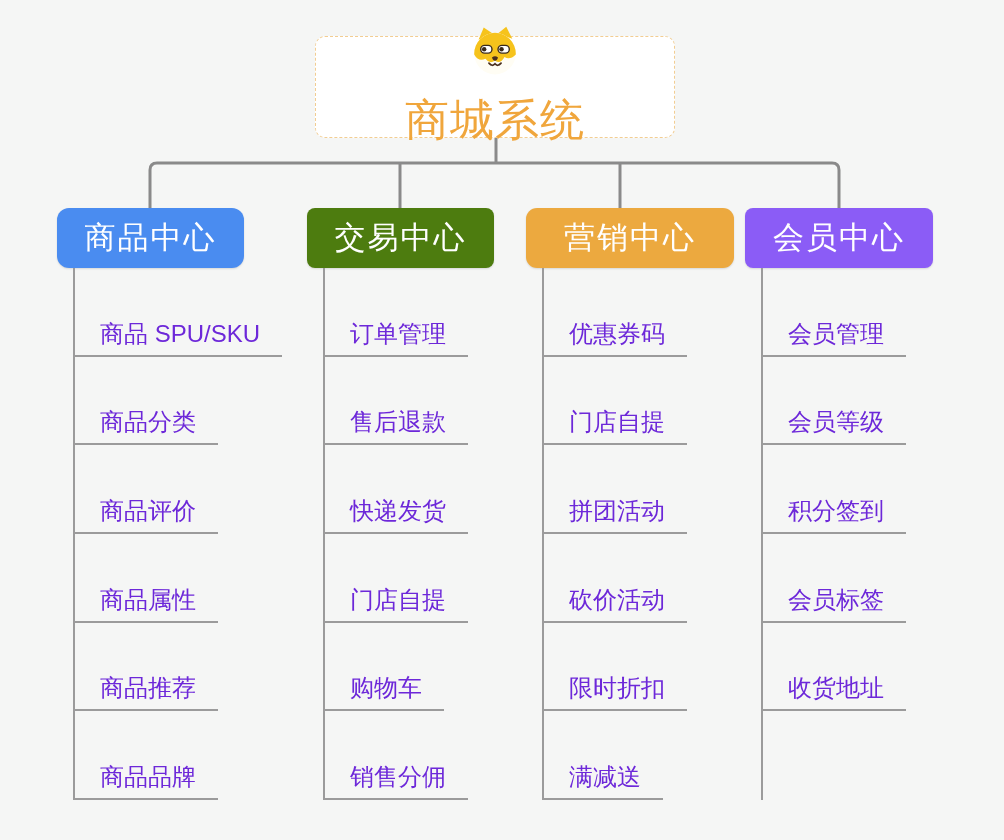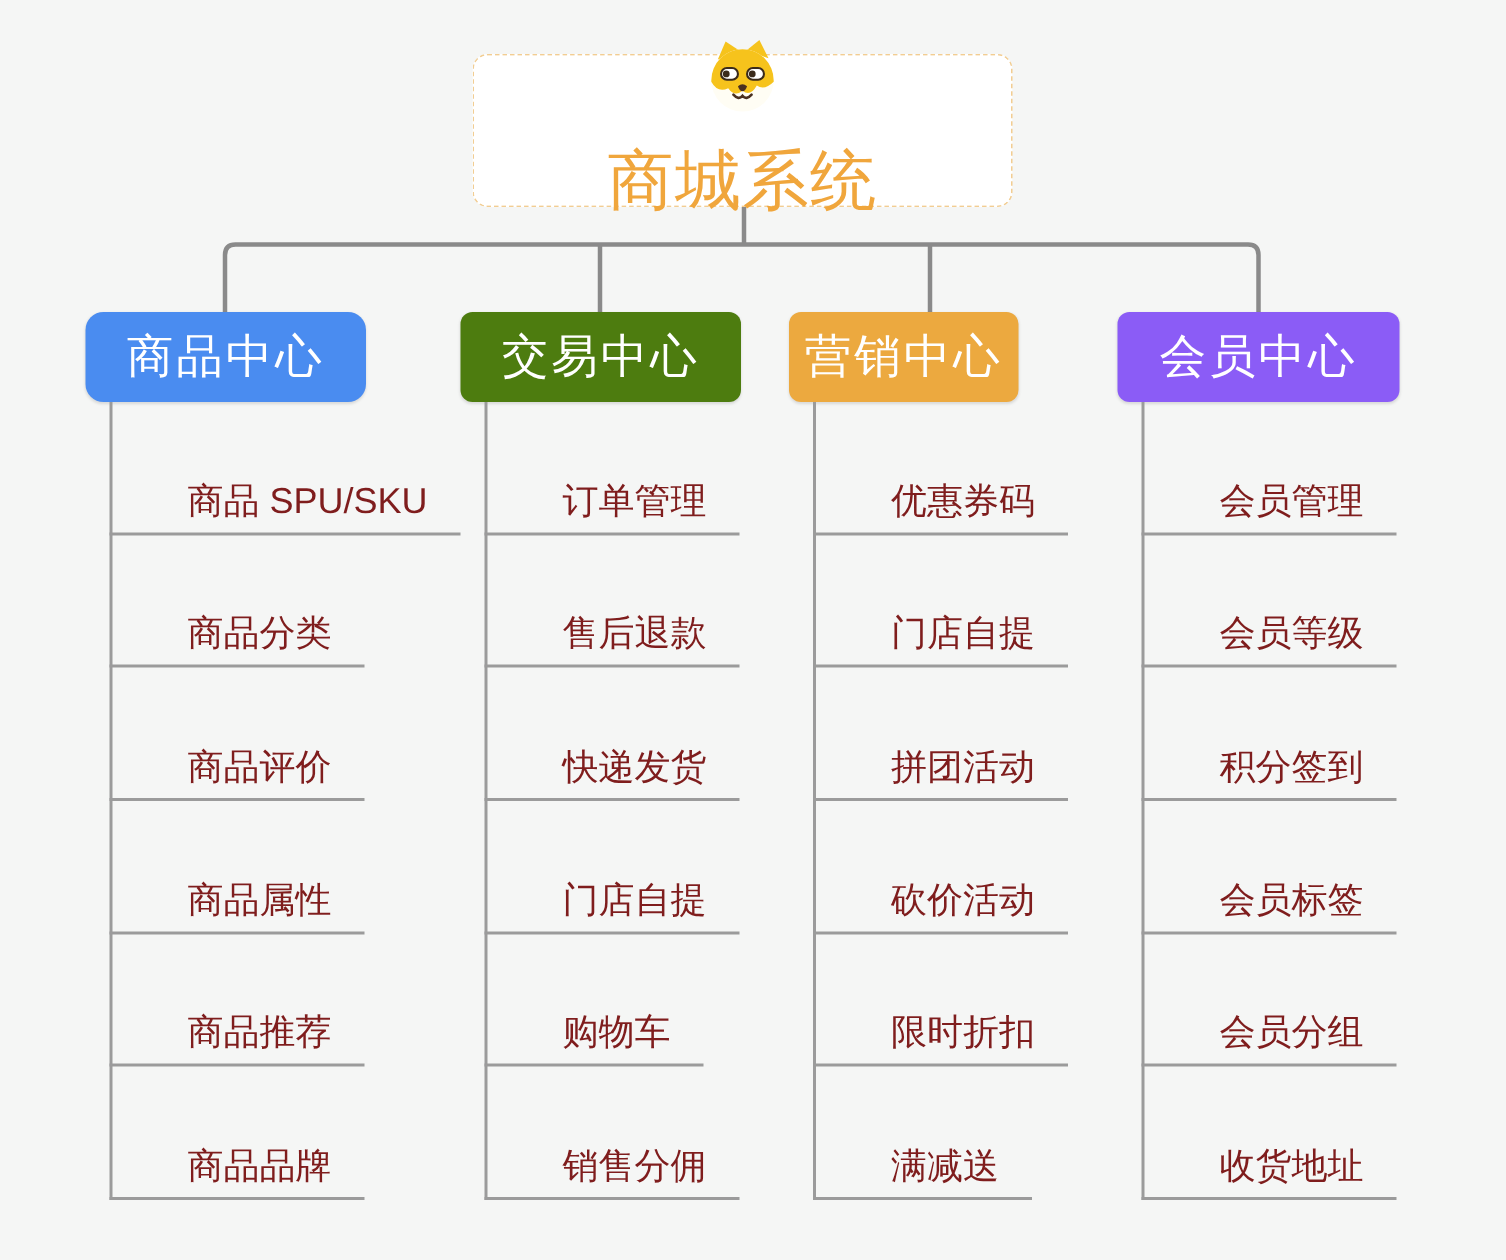--- a/index.html
+++ b/index.html
@@ -45,21 +45,21 @@
     box-shadow:0 1px 2px rgba(0,0,0,.12);
   }
   .branch .branch-label{
     color:#ffffff;
     font-size:31px;
     letter-spacing:2px;
     white-space:nowrap;
   }
   .b0{left:57px;width:187px;}
   .b1{left:307px;width:187px;}
-  .b2{left:526px;width:153px;}
+  .b2{left:526px;width:208px;border-radius:11px;}
   .b3{left:745px;width:188px;}
   
   .column{
     position:absolute;top:268px;height:532px;
   }
   .c0{left:73px;}
   .c1{left:323px;}
   .c2{left:542px;}
   .c3{left:761px;}
   .column .rail{
@@ -68,23 +68,23 @@
     background:#9b9b9b;
   }
   .row{
     height:88.7px;
     display:flex;
     align-items:flex-end;
   }
   .topic{
     display:inline-block;
     border-bottom:2px solid #9b9b9b;
-    padding:0 22px 5px 52px;
+    padding:0 22px 5px 27px;
     font-size:24px;
-    color:#7f1d1d;
+    color:#6d28d9;
     white-space:nowrap;
     cursor:default;
   }
 </style>
 </head>
 <body>
 
 <div class="canvas">
 
   <svg class="connectors" width="1004" height="840">
@@ -201,20 +201,17 @@
     <div class="row">
         <div class="topic">会员等级</div>
       </div>
     <div class="row">
         <div class="topic">积分签到</div>
       </div>
     <div class="row">
         <div class="topic">会员标签</div>
       </div>
     <div class="row">
-        <div class="topic">会员分组</div>
-      </div>
-    <div class="row">
         <div class="topic">收货地址</div>
       </div>
   </div>
 
 </div>
 
 </body></html>

